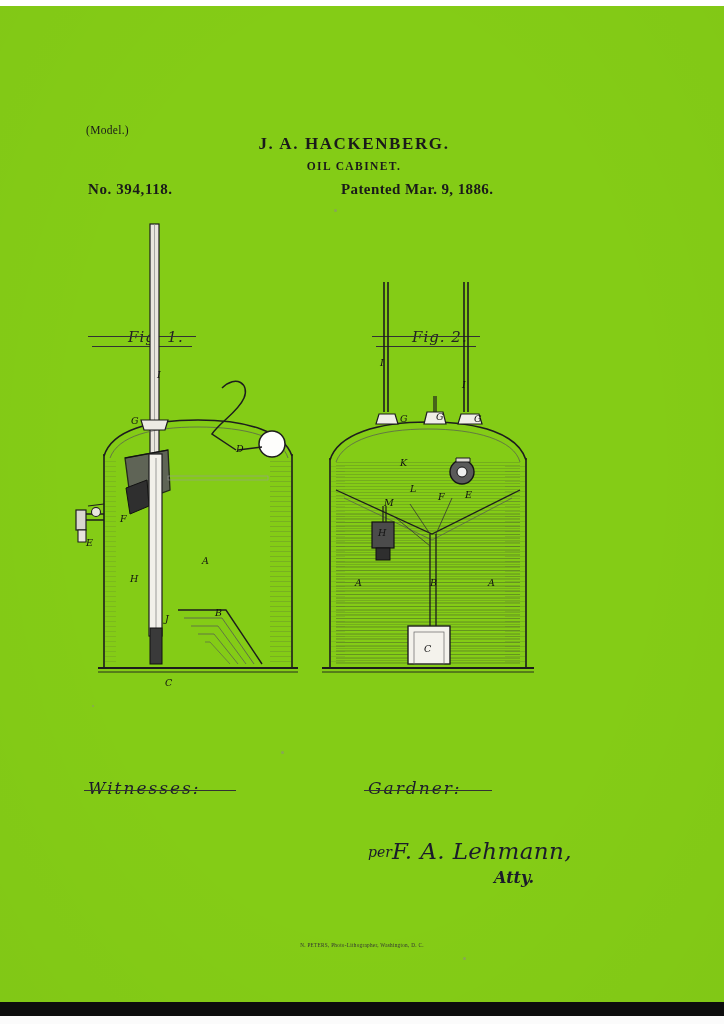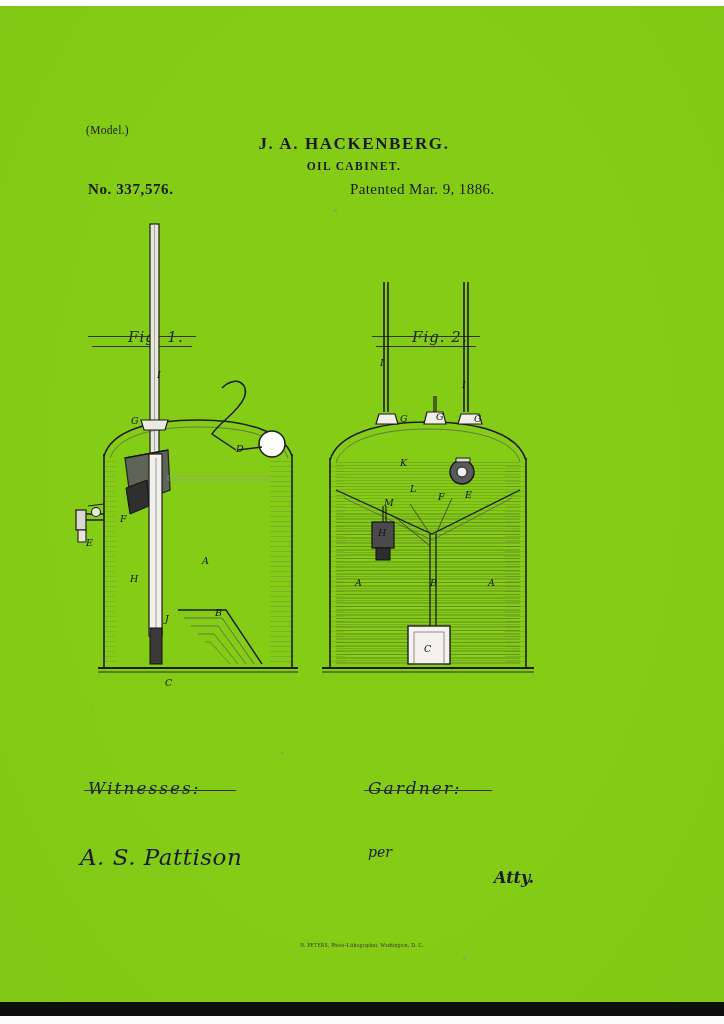--- a/index.html
+++ b/index.html
@@ -89,22 +89,21 @@
     font-size: 15px;
     letter-spacing: 0.6px;
     font-weight: bold;
   }
   .patent-date {
     position: absolute;
     left: 341px;
     top: 175px;
     font-size: 15px;
     letter-spacing: 0.4px;
-    font-weight: normal;
-    margin-left: 9px;
+    font-weight: bold;
   }
 
   
   .fig-caption {
     position: absolute;
     font-family: "DejaVu Serif", serif;
     font-style: italic;
     font-size: 15px;
     letter-spacing: 1px;
     color: #222;
@@ -170,21 +169,21 @@
   .speck { position: absolute; background: #8a8a8a; border-radius: 50%; opacity: .55; }
 </style>
 </head>
 <body>
 
 <div class="page">
 
   <div class="model-tag">(Model.)</div>
   <div class="inventor-name">J. A. HACKENBERG.</div>
   <div class="title-line">OIL CABINET.</div>
-  <div class="patent-no">No. 337,576.</div>
+  <div class="patent-no">No. 394,118.</div>
   <div class="patent-date">Patented Mar. 9, 1886.</div>
 
   <div class="fig-caption fig1-cap">Fig. 1.</div>
   <div class="fig-caption fig2-cap">Fig. 2.</div>
 
   <div class="fig-strike" style="left:88px; top:330px; width:108px;"></div>
   <div class="fig-strike" style="left:92px; top:340px; width:100px;"></div>
   <div class="fig-strike" style="left:372px; top:330px; width:108px;"></div>
   <div class="fig-strike" style="left:376px; top:340px; width:100px;"></div>
 
@@ -331,24 +330,24 @@
       <text x="378" y="530">H</text>
       <text x="380" y="360">I</text>
       <text x="462" y="382">I</text>
       <text x="400" y="460">K</text>
       <text x="410" y="486">L</text>
       <text x="384" y="500">M</text>
     </g>
   </svg>
 
   <div class="sig witnesses-label">Witnesses:</div>
-  <div class="sig witness-2">A. S. Pattison</div>
 
   <div class="sig inventor-label">Gardner:</div>
   <div class="sig per-word">per</div>
+  <div class="sig attorney-sig">F. A. Lehmann,</div>
   <div class="sig atty-word">Atty.</div>
 
   <div class="fig-strike" style="left:84px; top:784px; width:152px; background:#333;"></div>
   <div class="fig-strike" style="left:364px; top:784px; width:128px; background:#333;"></div>
 
   <div class="footer-credit">N. PETERS, Photo-Lithographer, Washington, D. C.</div>
 
   <div class="speck" style="left:334px; top:203px; width:3px; height:3px;"></div>
   <div class="speck" style="left:281px; top:745px; width:3px; height:3px;"></div>
   <div class="speck" style="left:463px; top:951px; width:3px; height:3px;"></div>

